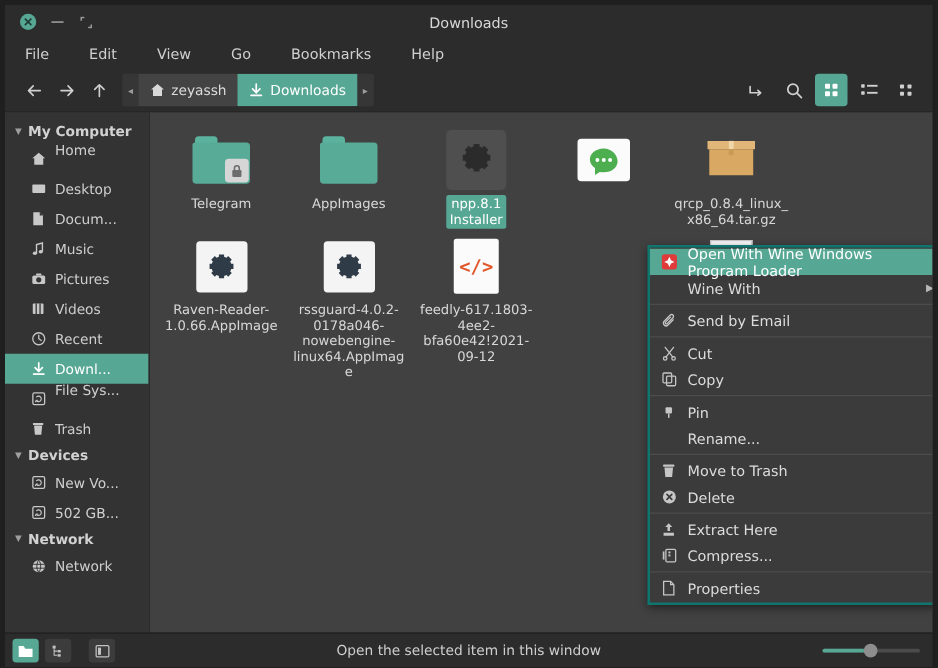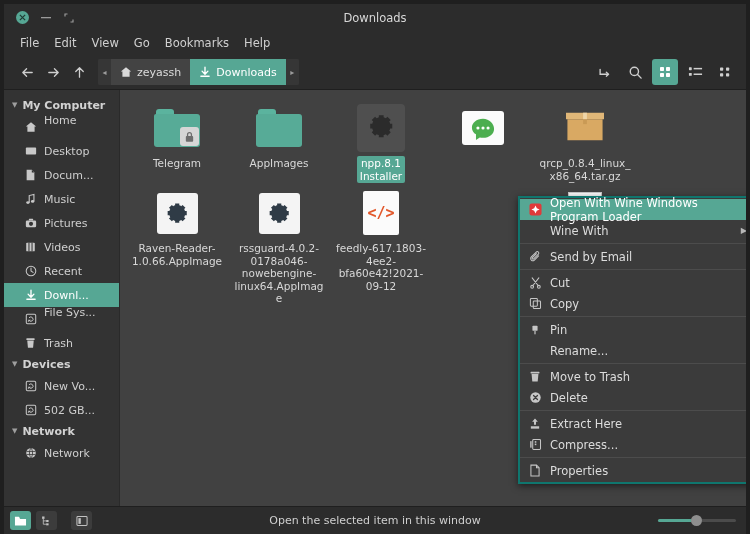--- a/index.html
+++ b/index.html
@@ -81,21 +81,21 @@
   }
 
   
   .menubar {
     height: 24px;
     min-height: 24px;
     background: #2c2c2c;
     display: flex;
     align-items: center;
     padding-left: 9px;
-    gap: 1px;
+    gap: 18px;
   }
   .menu-item {
     font-size: 11.5px;
     color: #d0d0d0;
     padding: 3px 7px;
     border-radius: 2px;
     cursor: default;
   }
 
   

